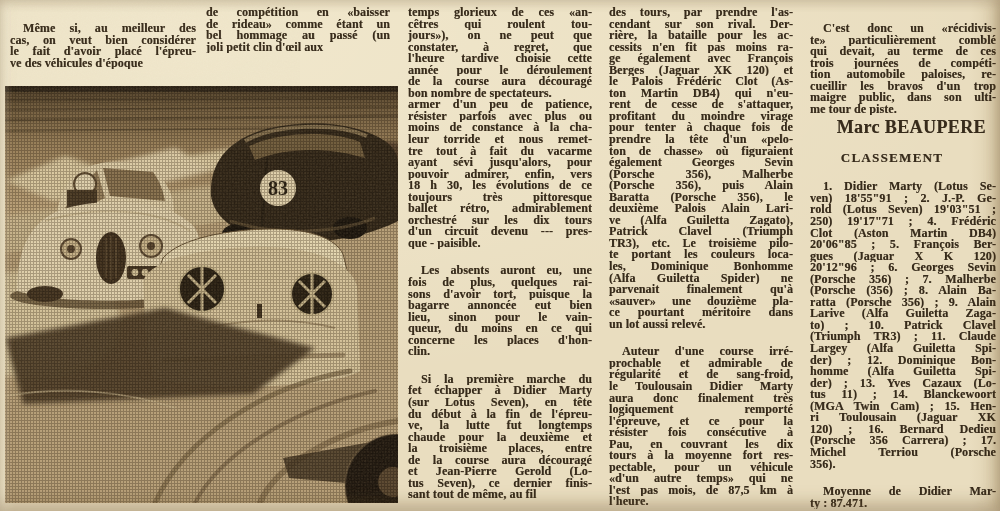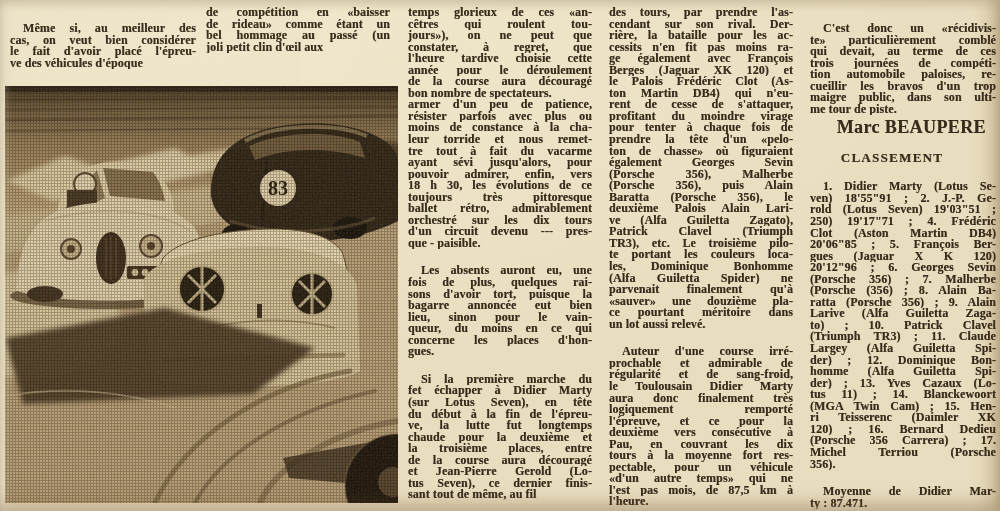--- a/index.html
+++ b/index.html
@@ -205,21 +205,21 @@
         <div class="line last">que - paisible.</div>
       </div>
       <div class="para gap">
         <div class="line indent">Les absents auront eu, une</div>
         <div class="line">fois de plus, quelques rai-</div>
         <div class="line">sons d'avoir tort, puisque la</div>
         <div class="line">bagarre annoncée eut bien</div>
         <div class="line">lieu, sinon pour le vain-</div>
         <div class="line">queur, du moins en ce qui</div>
         <div class="line">concerne les places d'hon-</div>
-        <div class="line last">gues.</div>
+        <div class="line last">clin.</div>
       </div>
       <div class="para gap">
         <div class="line indent">Si la première marche du</div>
         <div class="line">fet échapper à Didier Marty</div>
         <div class="line">(sur Lotus Seven), en tête</div>
         <div class="line">du début à la fin de l'épreu-</div>
         <div class="line">ve, la lutte fut longtemps</div>
         <div class="line">chaude pour la deuxième et</div>
         <div class="line">la troisième places, entre</div>
         <div class="line">de la course aura découragé</div>
@@ -260,21 +260,21 @@
         <div class="line last">un lot aussi relevé.</div>
       </div>
       <div class="para gap">
         <div class="line indent">Auteur d'une course irré-</div>
         <div class="line">prochable et admirable de</div>
         <div class="line">régularité et de sang-froid,</div>
         <div class="line">le Toulousain Didier Marty</div>
         <div class="line">aura donc finalement très</div>
         <div class="line">logiquement remporté</div>
         <div class="line">l'épreuve, et ce pour la</div>
-        <div class="line">deuxième vers consécutive à</div>
+        <div class="line">résister fois consécutive à</div>
         <div class="line">Pau, en couvrant les dix</div>
         <div class="line">tours à la moyenne fort res-</div>
         <div class="line">pectable, pour un véhicule</div>
         <div class="line">«d'un autre temps» qui ne</div>
         <div class="line">l'est pas mois, de 87,5 km à</div>
         <div class="line last">l'heure.</div>
       </div>
     </div>
   <div class="col" id="col5">
     <div>
@@ -306,21 +306,21 @@
           <div class="line">ratta (Porsche 356) ; 9. Alain</div>
           <div class="line">Larive (Alfa Guiletta Zaga-</div>
           <div class="line">to) ; 10. Patrick Clavel</div>
           <div class="line">(Triumph TR3) ; 11. Claude</div>
           <div class="line">Largey (Alfa Guiletta Spi-</div>
           <div class="line">der) ; 12. Dominique Bon-</div>
           <div class="line">homme (Alfa Guiletta Spi-</div>
           <div class="line">der) ; 13. Yves Cazaux (Lo-</div>
           <div class="line">tus 11) ; 14. Blanckewoort</div>
           <div class="line">(MGA Twin Cam) ; 15. Hen-</div>
-          <div class="line">ri Teisserenc (Daimler XK</div>
+          <div class="line">ri Toulousain (Jaguar XK</div>
           <div class="line">120) ; 16. Bernard Dedieu</div>
           <div class="line">(Porsche 356 Carrera) ; 17.</div>
           <div class="line">Michel Terriou (Porsche</div>
           <div class="line last">356).</div>
         </div>
         <div class="para">
           <div class="line indent">Moyenne de Didier Mar-</div>
           <div class="line last">ty : 87.471.</div>
         </div>
         <div class="para">

